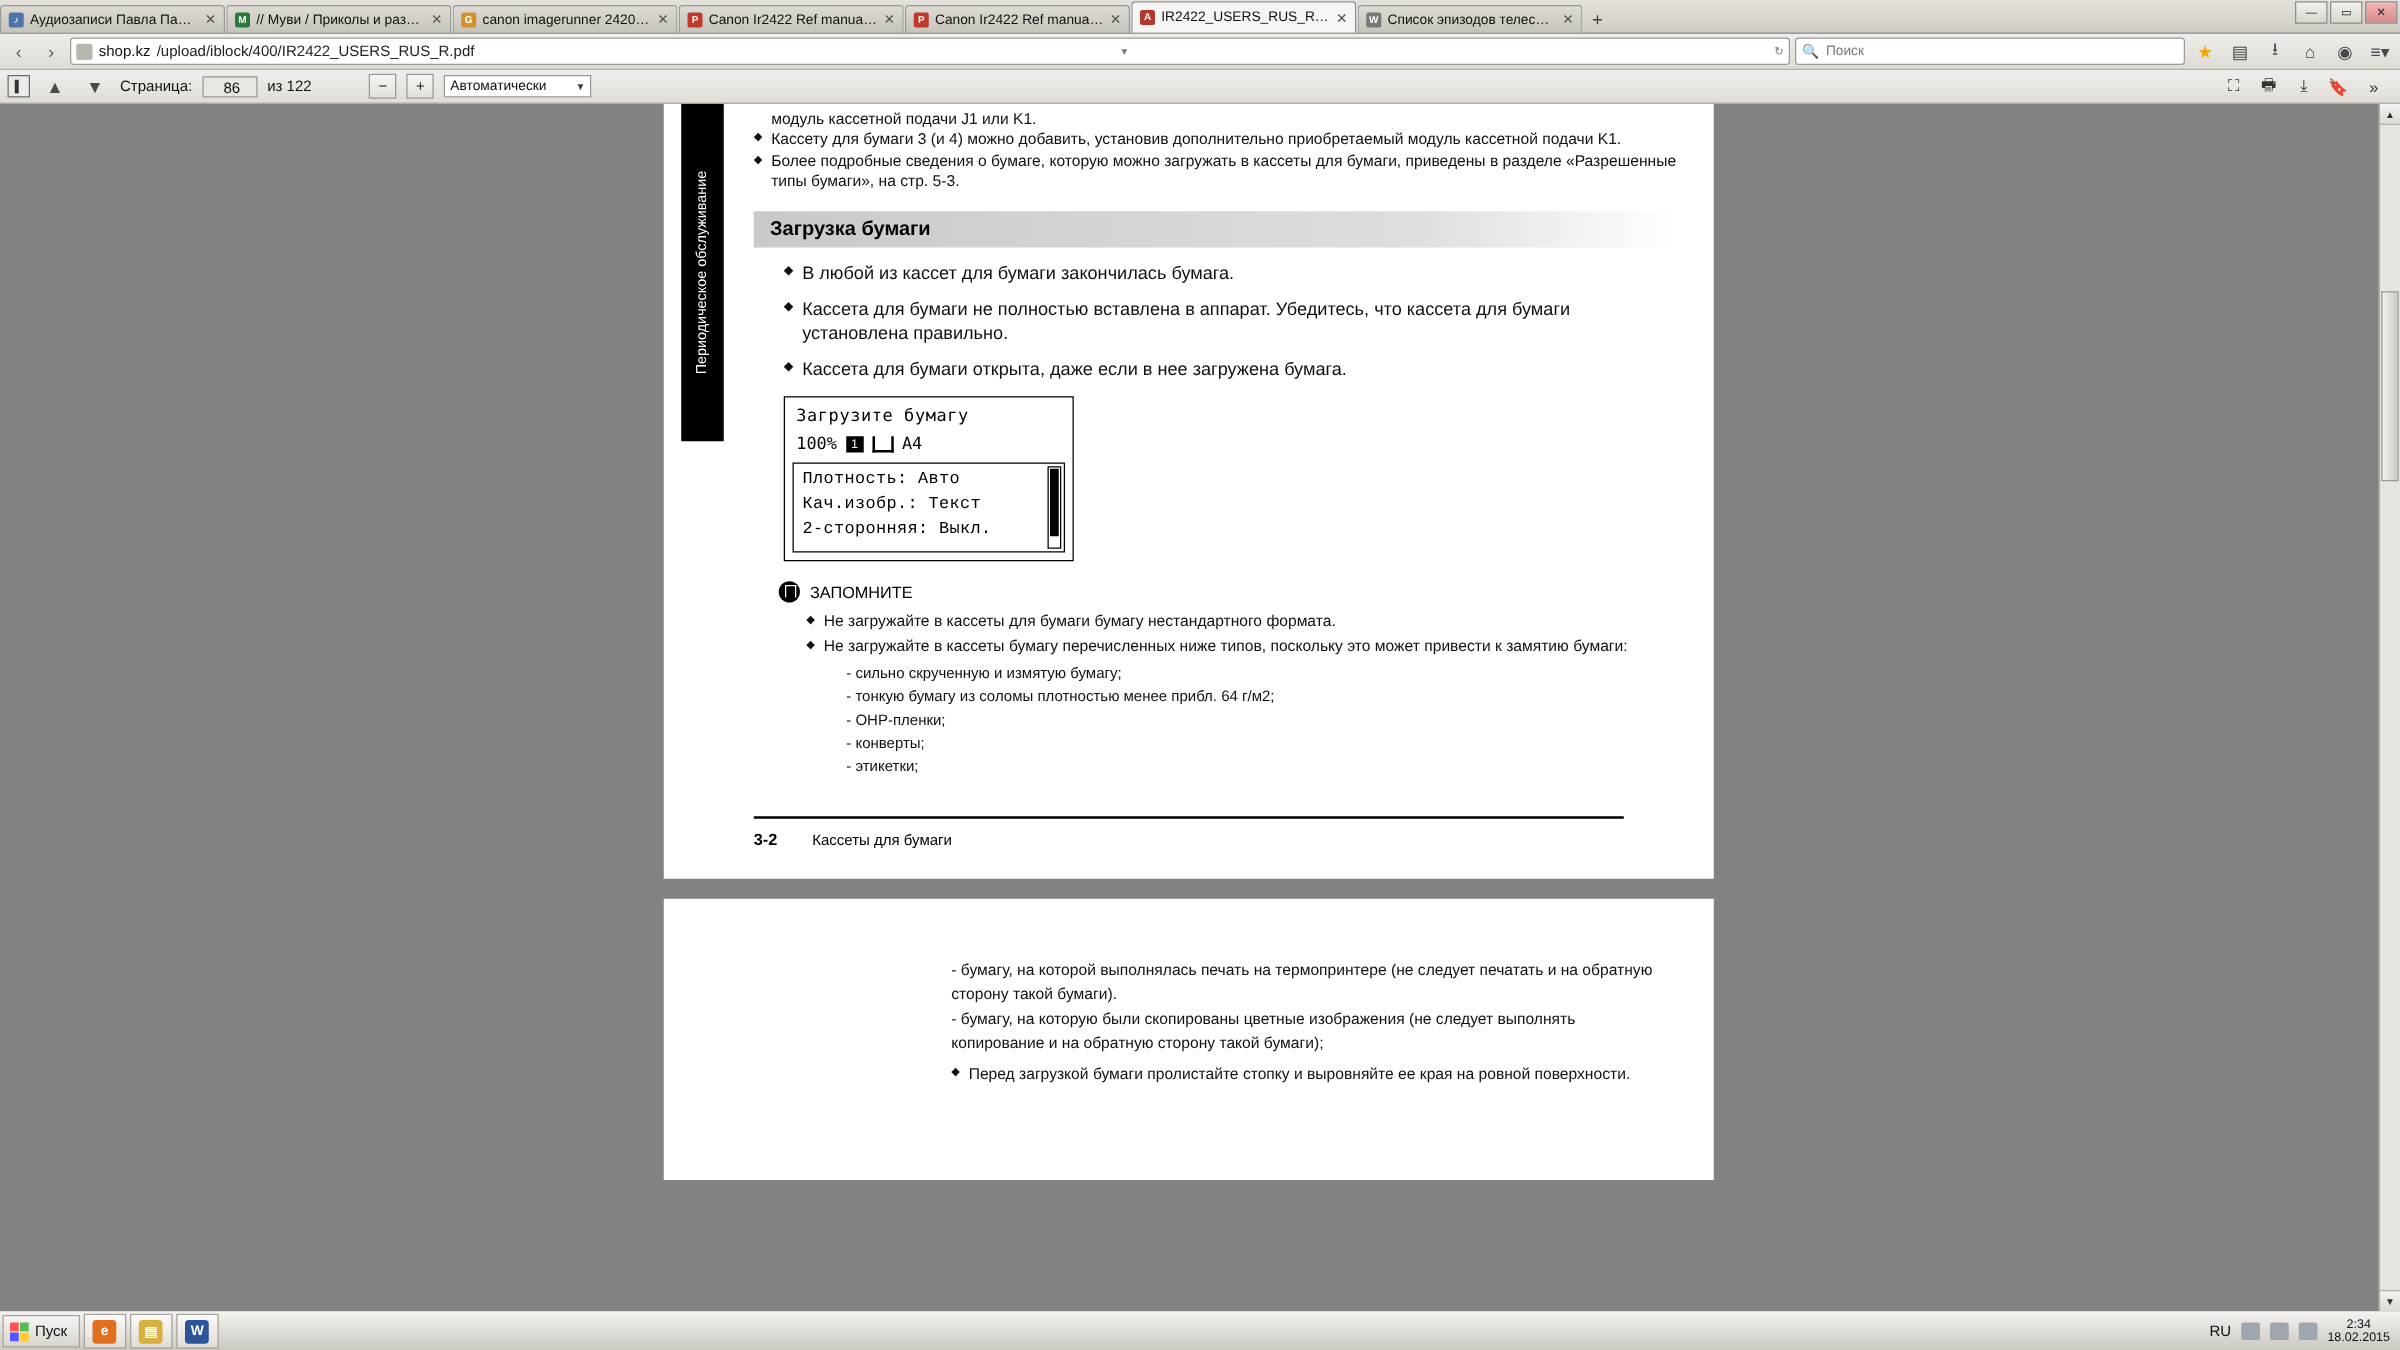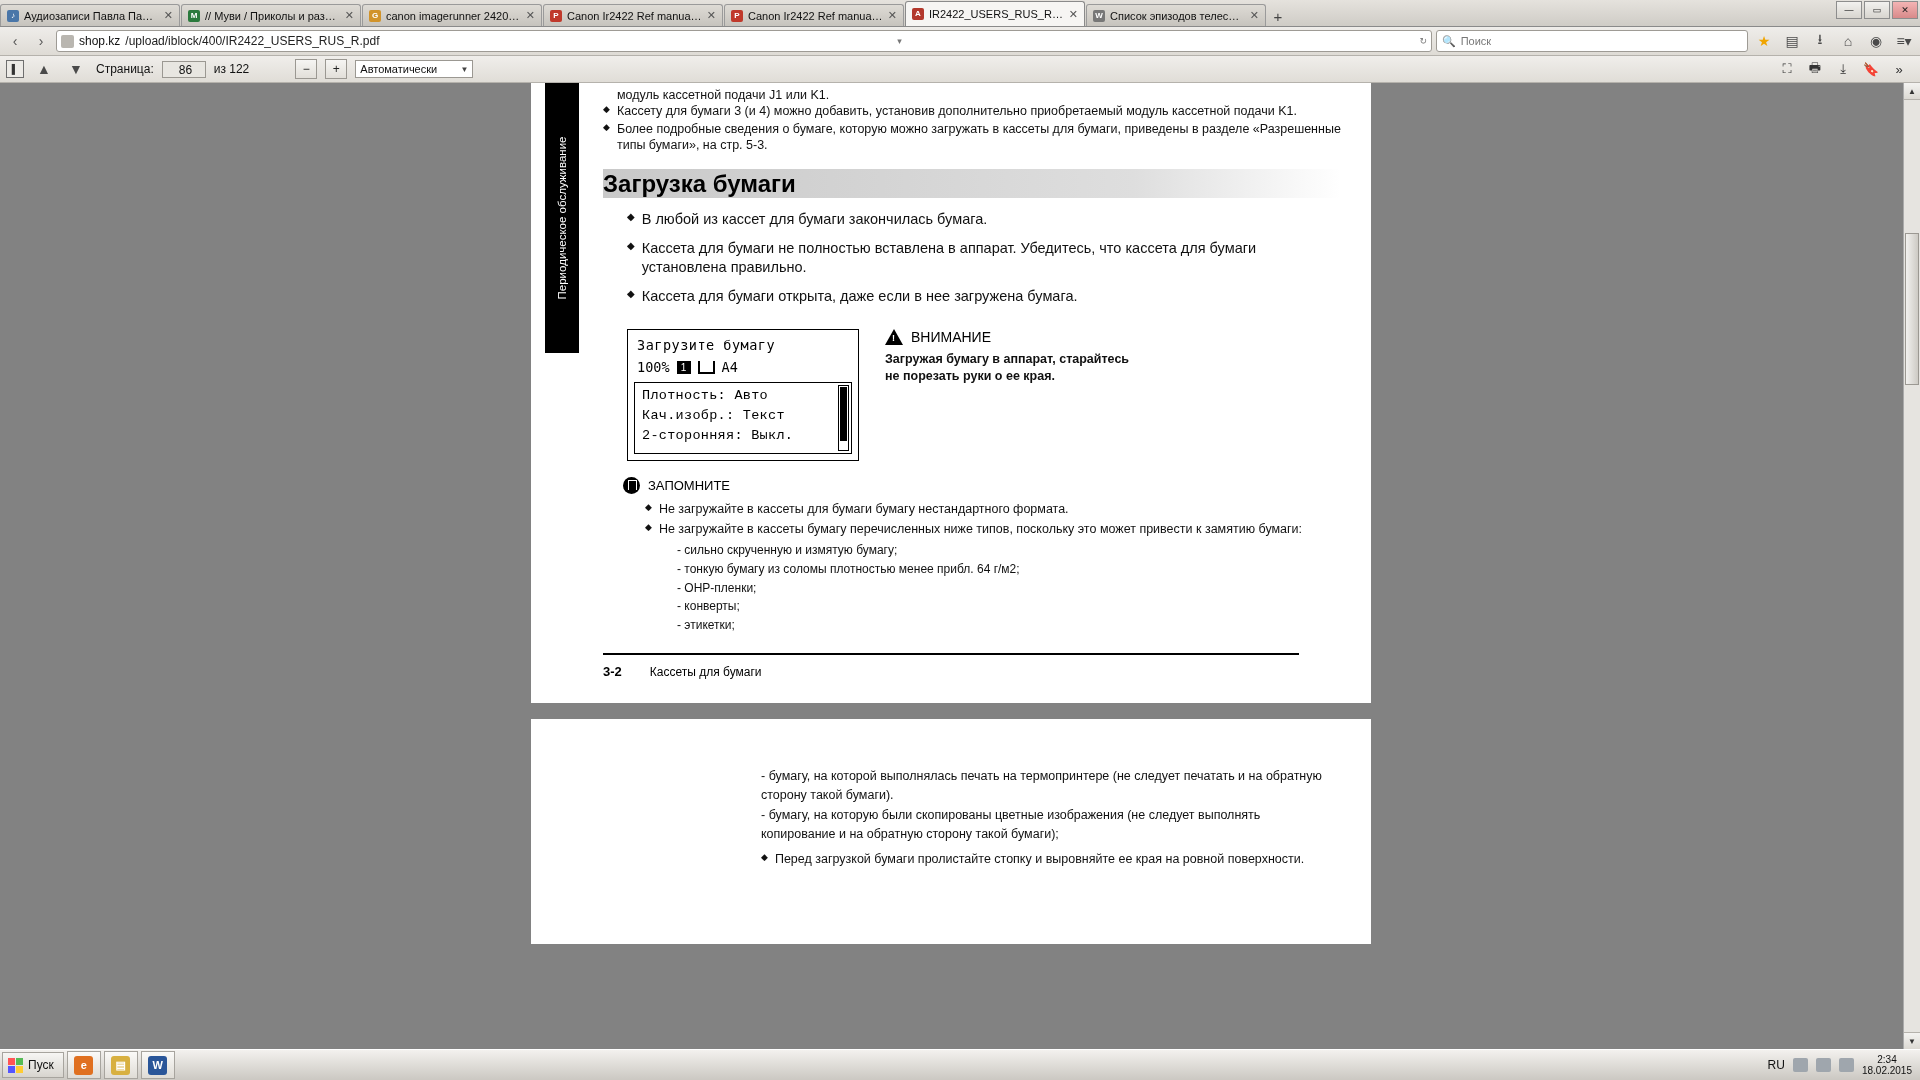--- a/index.html
+++ b/index.html
@@ -83,28 +83,28 @@
   }
   .sidenum{position:absolute;left:14px;top:0;width:34px;height:18px;color:#fff;font-size:12px;font-weight:bold;display:flex;align-items:center;justify-content:center;}
 
   .content{position:absolute;left:72px;top:4px;right:30px;}
   .bul{display:flex;gap:7px;font-size:12.5px;color:#111;line-height:1.28;margin-bottom:2px;}
   .bul .d{font-size:9px;line-height:1.5;flex:none;}
   .plain{font-size:12.5px;color:#111;line-height:1.28;}
 
   .hdr{
     margin-top:16px;height:29px;background:linear-gradient(90deg,#c9c9c9 0%, #dedede 72%, #ffffff 100%);
-    display:flex;align-items:center;font-size:24px;font-weight:bold;color:#000;
+    display:flex;align-items:center;padding-left:13px;font-size:16px;font-weight:bold;color:#000;
   }
   .para{margin-top:14px;margin-left:24px;font-size:14.5px;color:#111;line-height:1.33;width:565px;}
   .blist{margin-top:12px;margin-left:24px;}
   .blist .bul{font-size:14.5px;margin-bottom:10px;line-height:1.3;}
   .blist .bul .d{font-size:10px;line-height:1.4;}
 
-  .lcdwrap{margin-top:24px;margin-left:24px;display:flex;gap:26px;align-items:flex-start;}
+  .lcdwrap{margin-top:12px;margin-left:24px;display:flex;gap:26px;align-items:flex-start;}
   .lcd{width:232px;border:1.6px solid #000;box-sizing:border-box;font-family:"DejaVu Sans Mono", monospace;}
   .lcd .top{padding:7px 9px 3px 9px;}
   .lcd .l1{font-size:13.5px;color:#000;letter-spacing:.5px;}
   .lcd .l2{font-size:13.5px;color:#000;margin-top:6px;display:flex;align-items:center;gap:7px;}
   .sq{display:inline-block;width:14px;height:13px;background:#000;color:#fff;font-size:10px;text-align:center;line-height:13px;font-family:"Liberation Sans",sans-serif;}
   .ustub{display:inline-block;width:13px;height:11px;border:2px solid #000;border-top:none;}
   .lcd .box{margin:4px 6px 6px 6px;border:1.3px solid #000;padding:5px 7px;position:relative;}
   .lcd .box div{font-size:13.5px;color:#000;margin-bottom:5px;letter-spacing:.3px;font-family:Liberation Mono, monospace;}
   .lcd .box .sb{position:absolute;right:2px;top:2px;bottom:2px;width:9px;border:1px solid #000;}
   .lcd .box .sb i{position:absolute;left:1px;right:1px;top:1px;height:54px;background:#000;display:block;}
@@ -296,27 +296,20 @@
               <div class="box">
                 <div>Плотность: Авто</div>
                 <div>Кач.изобр.: Текст</div>
                 <div>2-сторонняя: Выкл.</div>
                 <span class="sb">
                     <i></i>
                   </span>
               </div>
             </div>
 
-            <div class="caut">
-              <div class="cautline">
-                <span class="tri"></span>
-                <span class="cauth">ВНИМАНИЕ</span>
-              </div>
-              <div class="cautb">Загружая бумагу в аппарат, старайтесь не порезать руки о ее края.</div>
-            </div>
           </div>
 
           <div class="noteblk">
             <div class="notehd">
               <span class="circ"></span>
               <span>ЗАПОМНИТЕ</span>
             </div>
             <div class="nlist">
               <div class="bul">
                   <span class="d">◆</span>

